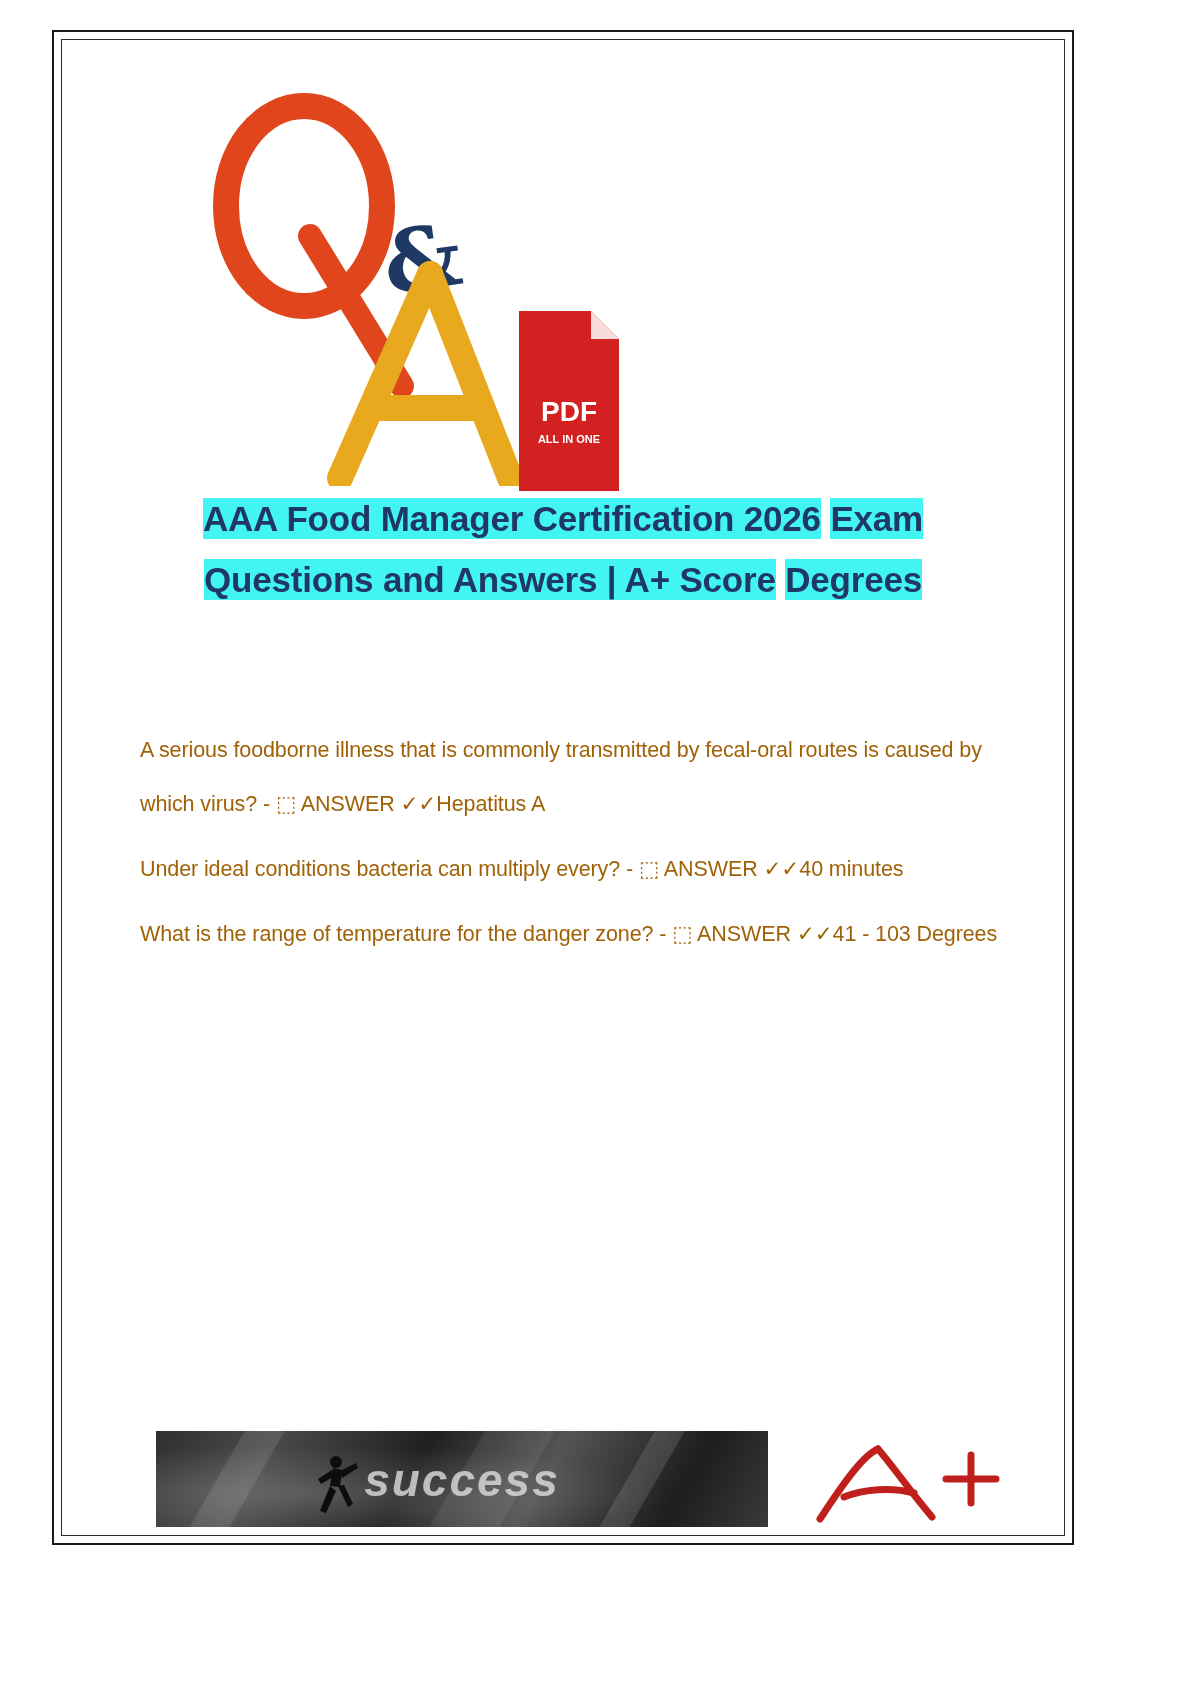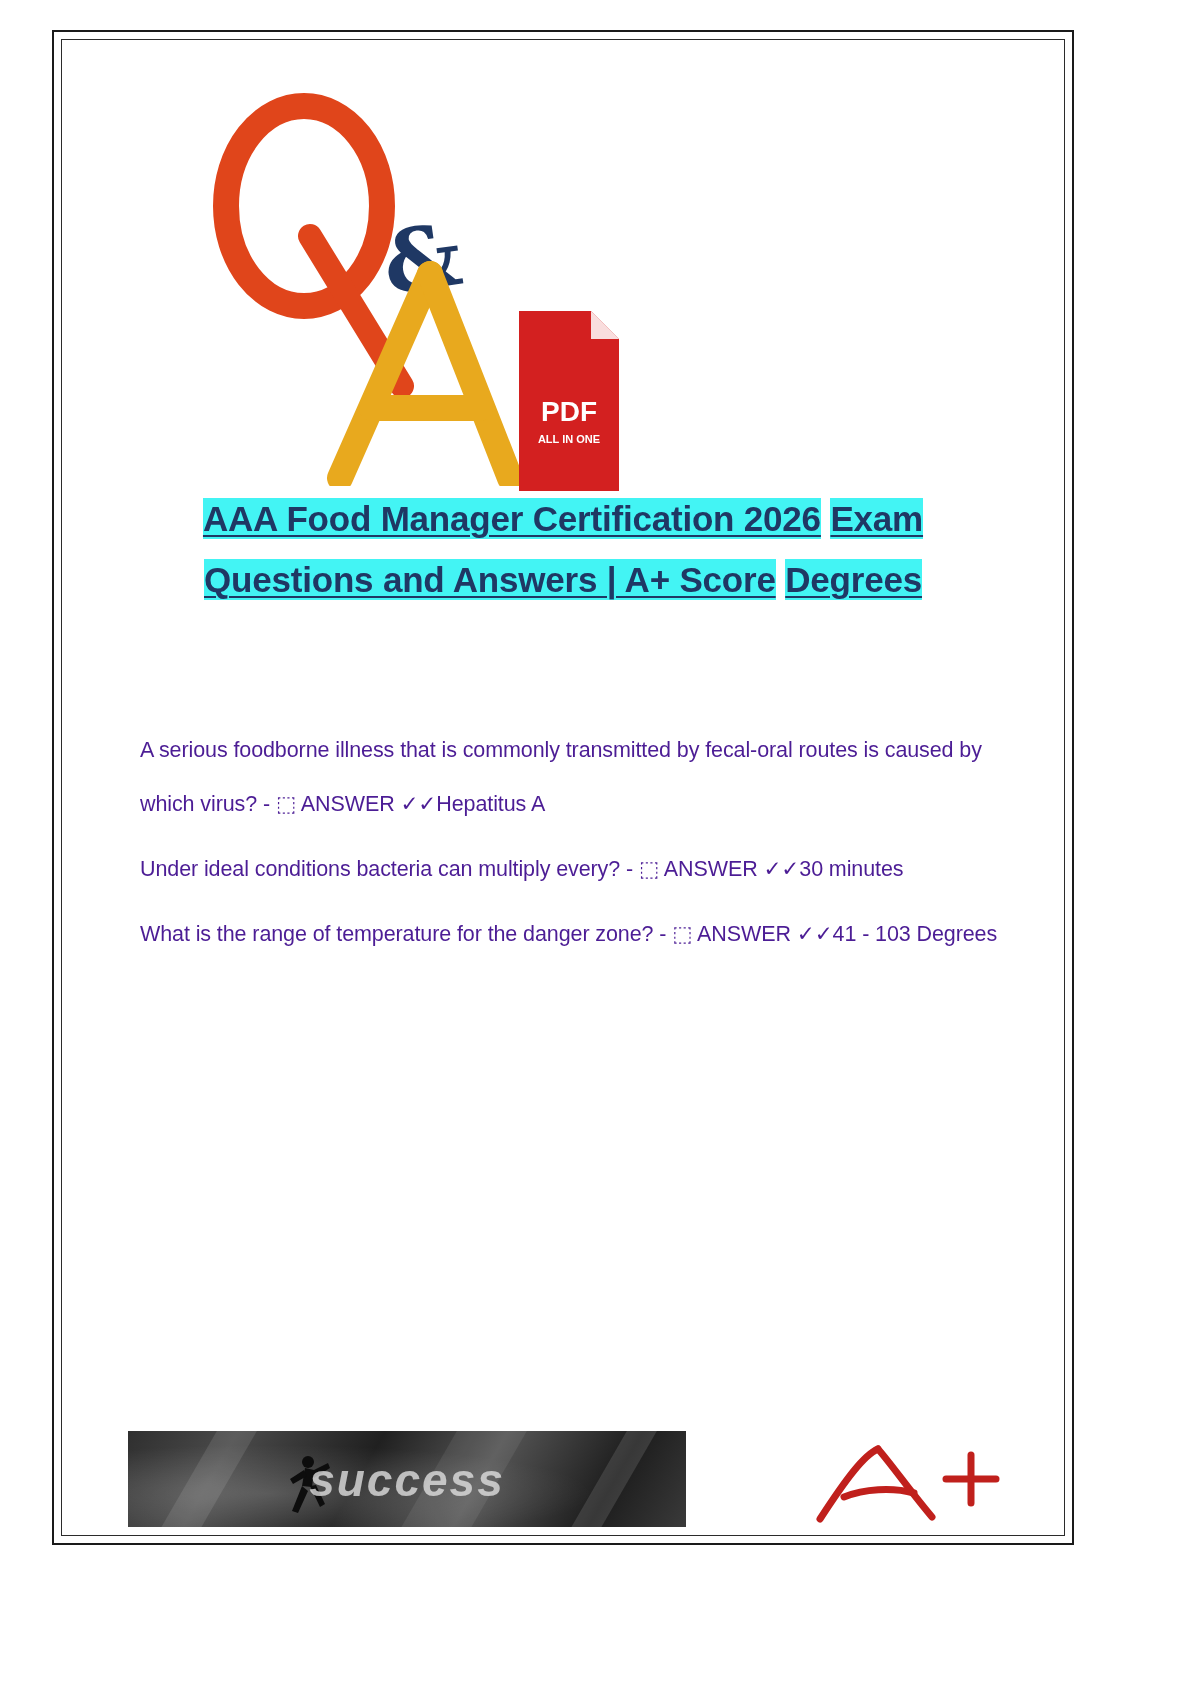--- a/index.html
+++ b/index.html
@@ -75,57 +75,56 @@
     font-size: 35px;
     line-height: 1.75;
     font-weight: bold;
     color: #1f3864;
     margin: 0 8px 0 8px;
     padding: 0;
     letter-spacing: -0.2px;
   }
   .doc-title .hl {
     background: #43f4f4;
-    text-decoration: underline;
     text-decoration-thickness: 2px;
     text-underline-offset: 4px;
     box-decoration-break: clone;
     -webkit-box-decoration-break: clone;
     padding: 1px 0;
   }
 
   .gap-after-title { height: 112px; }
 
   
   .qa-list {
     margin: 0;
     padding: 0 6px 0 26px;
   }
   .qa-item {
     font-size: 21.5px;
     line-height: 2.55;
-    color: #4c1d95;
+    color: #a16207;
     margin: 0 0 10px 0;
     font-family: "Liberation Sans", sans-serif;
     letter-spacing: -0.1px;
   }
 
   
   .bottom-strip {
     position: absolute;
     left: 52px;
     right: 40px;
     bottom: 0;
     height: 112px;
   }
   .success-img {
     position: absolute;
-    left: 14px;
+    left: 42px;
     top: 8px;
-    width: 558px;
+    width: 612px;
     height: 96px;
     background:
       radial-gradient(ellipse at 25% 65%, rgba(255,255,255,0.18) 0%, rgba(255,255,255,0) 55%),
       linear-gradient(120deg, #2f2f2f 0%, #4a4a4a 18%, #202020 42%, #555555 62%, #1d1d1d 84%, #3a3a3a 100%);
       overflow: hidden;
   }
   .success-img .streak {
     position: absolute;
     background: rgba(255,255,255,0.10);
     transform: skewX(-30deg);
@@ -190,21 +189,21 @@
             <text x="50" y="132" text-anchor="middle" font-family="Liberation Sans, sans-serif" font-size="11" font-weight="bold" fill="#ffffff">ALL IN ONE</text>
           </svg>
         </div>
 
         <h1 class="doc-title"><span class="hl">AAA Food Manager Certification 2026</span> <span class="hl">Exam Questions and Answers | A+ Score</span> <span class="hl">Degrees</span></h1>
 
         <div class="gap-after-title"></div>
 
         <div class="qa-list">
           <p class="qa-item">A serious foodborne illness that is commonly transmitted by fecal-oral routes is caused by which virus? - ⬚ ANSWER ✓✓Hepatitus A</p>
-          <p class="qa-item">Under ideal conditions bacteria can multiply every? - ⬚ ANSWER ✓✓30 minutes</p>
+          <p class="qa-item">Under ideal conditions bacteria can multiply every? - ⬚ ANSWER ✓✓40 minutes</p>
           <p class="qa-item">What is the range of temperature for the danger zone? - ⬚ ANSWER ✓✓41 - 103 Degrees</p>
         </div>
       </div>
 
       <div class="bottom-strip">
         <div class="success-img">
           <div class="streak s1"></div>
           <div class="streak s2"></div>
           <div class="streak s3"></div>
           <svg class="climber" viewBox="0 0 54 62">

